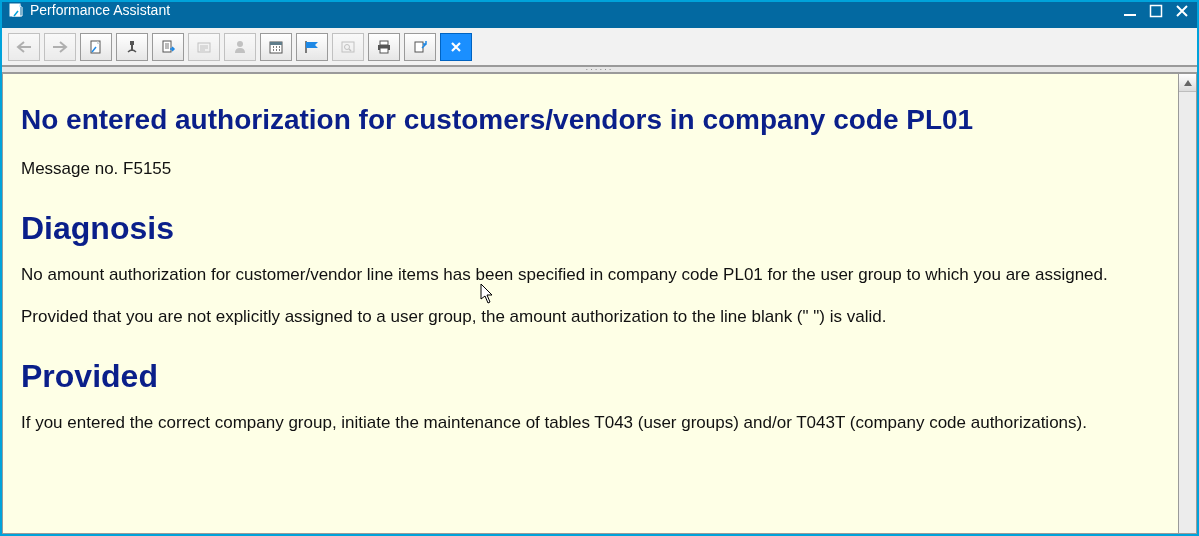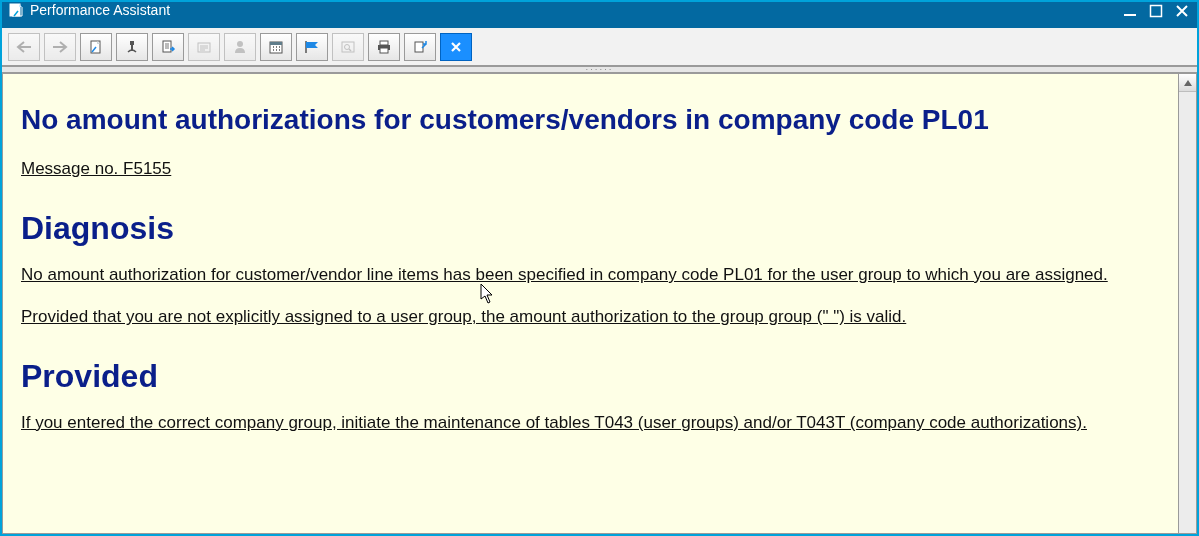--- a/index.html
+++ b/index.html
@@ -103,21 +103,21 @@
     font-size: 28px;
     margin: 10px 0 20px 0;
     font-weight: bold;
   }
   .doc h2 {
     color: #0a1f8a;
     font-size: 32px;
     margin: 28px 0 14px 0;
     font-weight: bold;
   }
-  .doc p { margin: 7px 0 20px 0; max-width: 1120px; text-decoration: underline; }
+  .doc p { margin: 7px 0 20px 0; max-width: 1120px; }
   .doc .msgno { margin-bottom: 10px; }
 
   .vscroll {
     width: 18px;
     background: #ececec;
     border-left: 1px solid #9a9a9a;
     display: flex; flex-direction: column; align-items: stretch;
   }
   .vscroll .arrow {
     height: 18px;
@@ -279,25 +279,25 @@
             <path d="M3 3 L11 11 M11 3 L3 11" stroke="#fff" stroke-width="2.2"></path>
           </svg>
       </span>
     </div>
   </div>
 
   <div class="content-shell">
     <div class="splitter">······</div>
     <div class="doc-wrapper">
       <div class="doc">
-        <h1>No amount authorizations for customers/vendors in company code PL01</h1>
+        <h1>No entered authorization for customers/vendors in company code PL01</h1>
         <p class="msgno">Message no. F5155</p>
         <h2>Diagnosis</h2>
         <p>No amount authorization for customer/vendor line items has been specified in company code PL01 for the user group to which you are assigned.</p>
-        <p>Provided that you are not explicitly assigned to a user group, the amount authorization to the group group (" ") is valid.</p>
+        <p>Provided that you are not explicitly assigned to a user group, the amount authorization to the line blank (" ") is valid.</p>
         <h2>Provided</h2>
         <p>If you entered the correct company group, initiate the maintenance of tables T043 (user groups) and/or T043T (company code authorizations).</p>
       </div>
       <div class="vscroll">
         <div class="arrow">
           <svg width="10" height="10" viewBox="0 0 10 10">
               <path d="M5 2 L9 8 L1 8 Z" fill="#666"></path>
             </svg>
         </div>
         <div class="track"></div>

